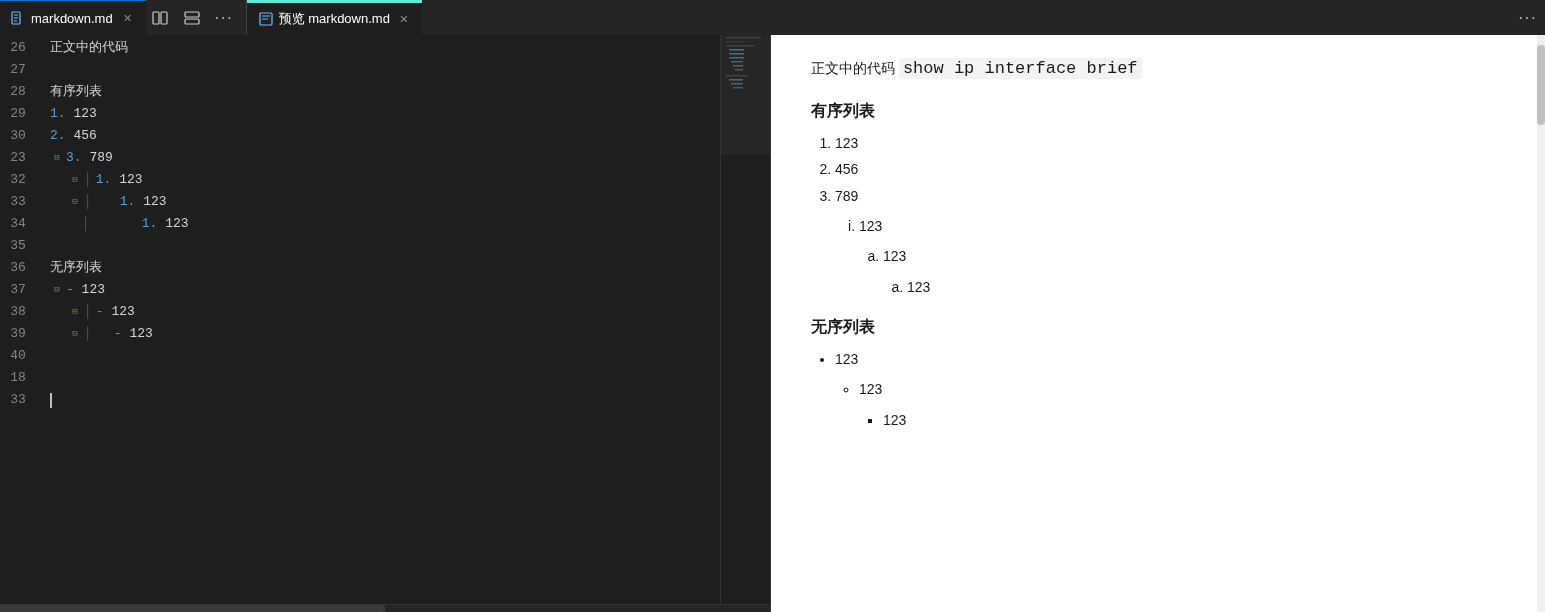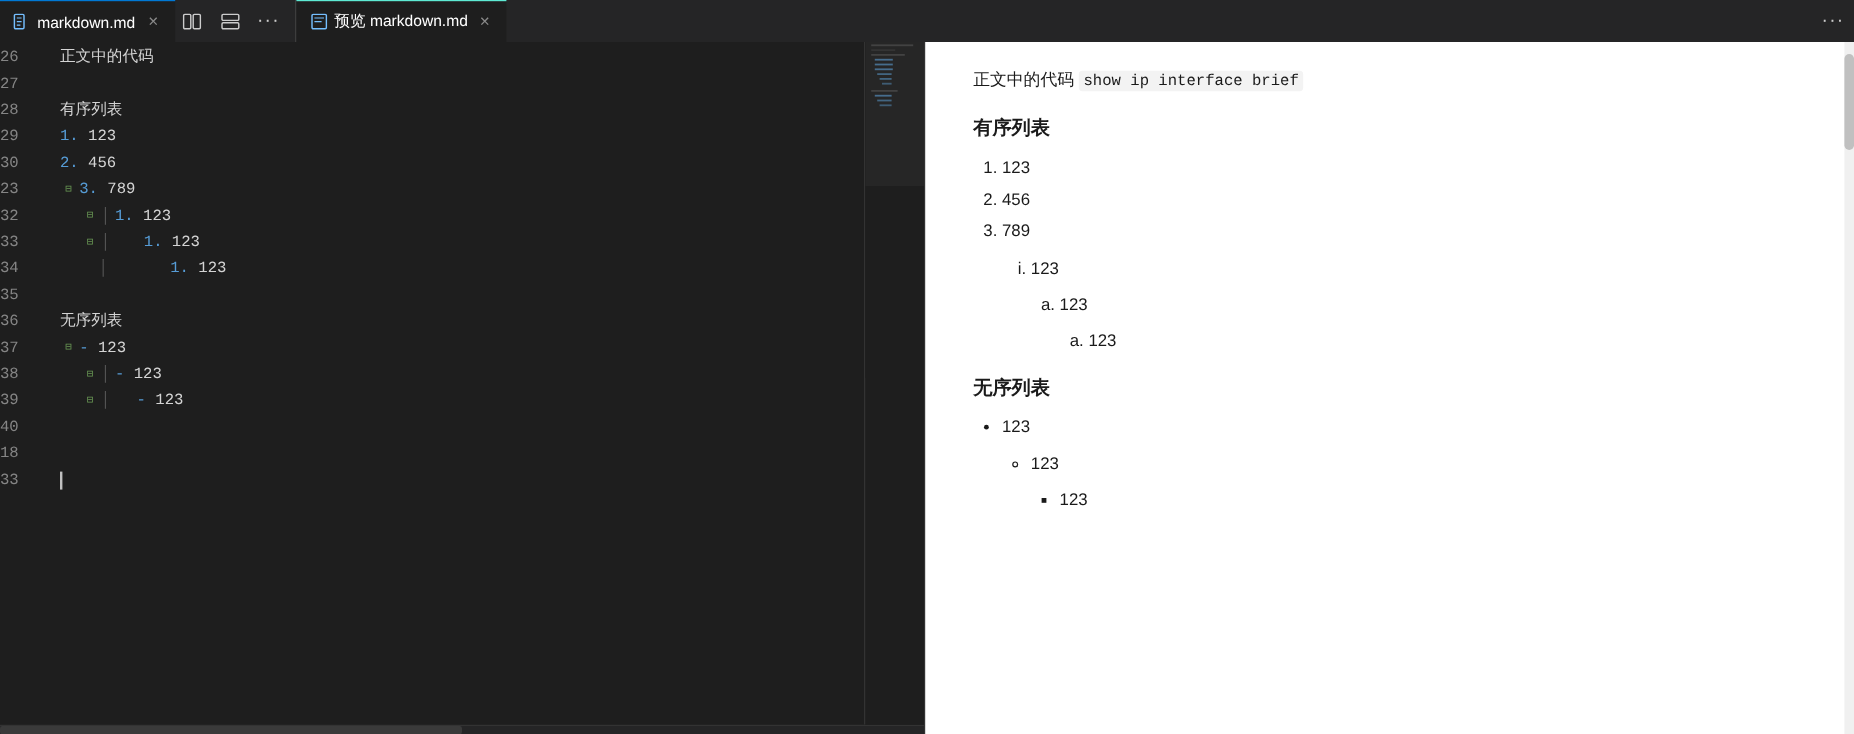--- a/index.html
+++ b/index.html
@@ -79,21 +79,21 @@
     .preview-tab {
       display: flex;
       align-items: center;
       padding: 0 10px;
       font-size: 13px;
       gap: 6px;
       cursor: pointer;
       height: 100%;
       background: #1e1e1e;
       color: #ffffff;
-      border-top: 1px solid #5eead4;
+      border-top: 3px solid #5eead4;
     }
 
     
     .main {
       display: flex;
       flex: 1;
       overflow: hidden;
     }
 
     
@@ -107,21 +107,21 @@
       position: relative;
     }
     .editor-content {
       flex: 1;
       overflow: hidden;
       display: flex;
       position: relative;
     }
     .line-numbers {
       width: 50px;
-      text-align: left;
+      text-align: center;
       padding-right: 14px;
       font-family: 'Consolas', 'Courier New', monospace;
       font-size: 13px;
       line-height: 22px;
       color: #858585;
       padding-top: 2px;
       flex-shrink: 0;
       user-select: none;
     }
     .code-area {
@@ -179,21 +179,21 @@
       border-left: 1px solid #333;
       font-family: -apple-system, BlinkMacSystemFont, 'Segoe UI', sans-serif;
       font-size: 14px;
       line-height: 1.6;
     }
     .preview-pane p {
       margin-bottom: 12px;
     }
     .preview-pane code {
       font-family: 'Consolas', 'Courier New', monospace;
-      font-size: 13px;
+      font-size: 17px;
       background: #f3f3f3;
       padding: 1px 4px;
       border-radius: 3px;
     }
     .preview-pane h3 {
       font-size: 16px;
       font-weight: 600;
       margin: 16px 0 8px 0;
     }
     .preview-pane ol {

